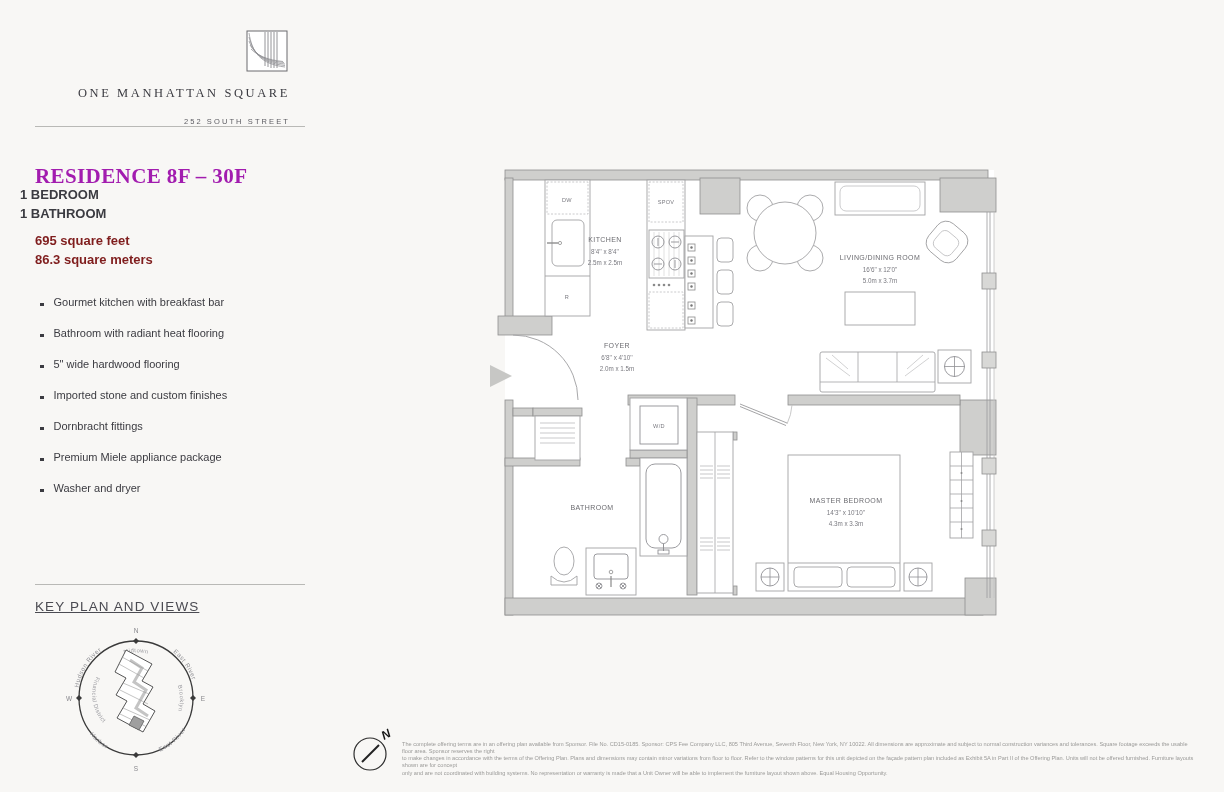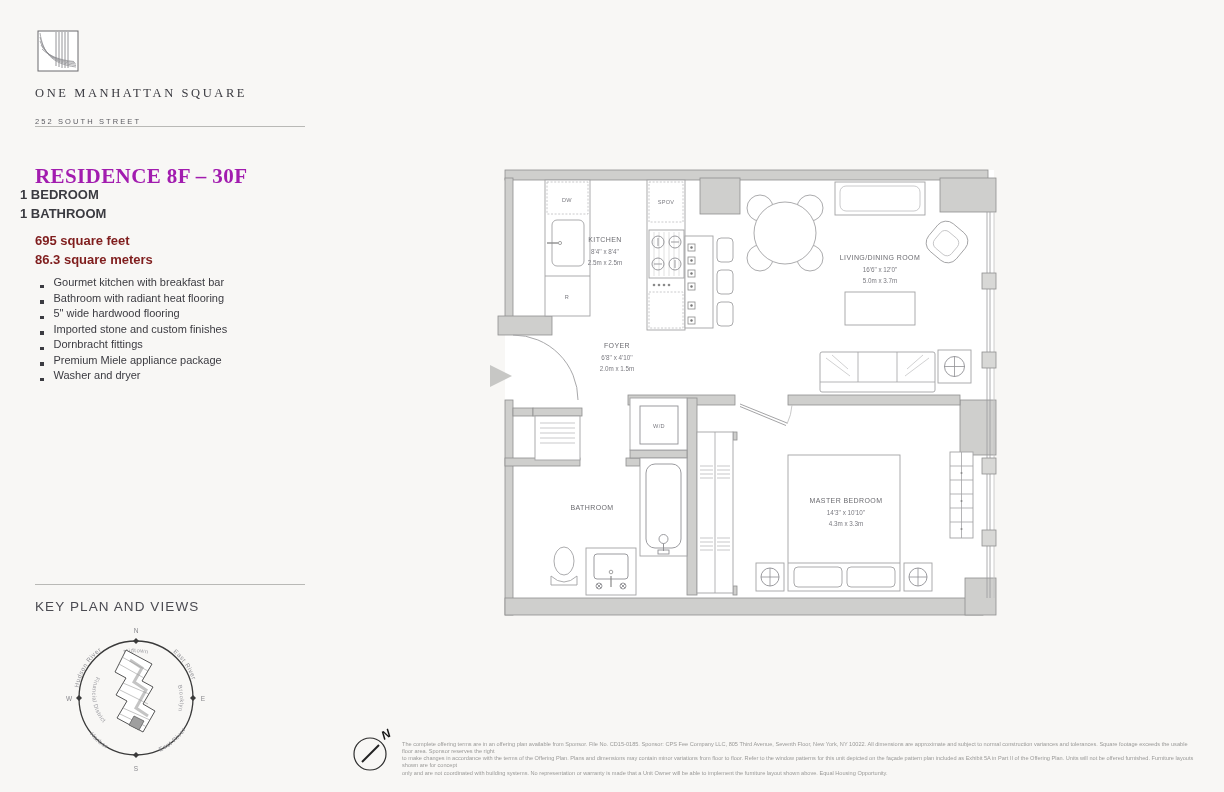--- a/index.html
+++ b/index.html
@@ -1,33 +1,33 @@
 <!DOCTYPE html>
 <html><head>
 <meta charset="utf-8">
 <style>
   html,body{margin:0;padding:0;}
   body{width:1224px;height:792px;background:#f8f7f5;position:relative;overflow:hidden;
        font-family:"Liberation Sans",sans-serif;color:#3b3b41;}
   .abs{position:absolute;}
 
   
-  .brand-block{left:35px;top:28px;width:255px;text-align:left;}
+  .brand-block{left:35px;top:28px;width:255px;text-align:right;}
   .brand-name{font-family:"Liberation Serif",serif;font-size:12.5px;letter-spacing:2.6px;
               color:#3a3a40;margin-top:8px;white-space:nowrap;}
   .brand-address{font-size:7.5px;letter-spacing:2.1px;color:#5c5c62;margin-top:16px;}
   .rule{height:1px;background:#b9b9b6;left:35px;width:270px;}
   .res-title{left:35px;top:164px;font-family:"Liberation Serif",serif;font-weight:bold;
              font-size:21px;letter-spacing:.4px;color:#a21caf;}
   .res-sub{left:20px;top:185px;font-size:13px;font-weight:bold;line-height:19px;color:#3b3b41;}
   .res-area{left:35px;top:231px;font-size:13px;line-height:19px;color:#7f1d1d;font-weight:bold;}
   .features{left:35px;top:277px;width:270px;font-size:11px;color:#3b3b41;}
-  .feature{display:flex;align-items:flex-end;margin-bottom:4.5px;line-height:11px;}
+  .feature{display:flex;align-items:center;margin-bottom:4.5px;line-height:11px;margin-top:20px;}
   .bullet{width:3.5px;height:3.5px;background:#3b3b41;margin:3.5px 10px 0 5px;flex:none;}
-  .keyplan-title{left:35px;top:599px;font-size:13.5px;letter-spacing:1.1px;color:#4b4b52;}
+  .keyplan-title{left:35px;top:599px;font-size:13.5px;letter-spacing:1.1px;color:#4b4b52;text-decoration:underline;}
 
   
   .disclaimer{left:402px;top:741px;width:990px;font-size:7px;line-height:8.9px;color:#9a9a98;
               transform:scale(.8);transform-origin:0 0;}
 
   
   svg text{font-family:"Liberation Sans",sans-serif;}
   .room-name{font-size:7px;fill:#6b6b70;letter-spacing:.4px;text-anchor:middle;}
   .room-dim{font-size:6.3px;fill:#7a7a80;text-anchor:middle;}
   .appl{font-size:5.6px;fill:#7a7a80;text-anchor:middle;letter-spacing:.3px;}

